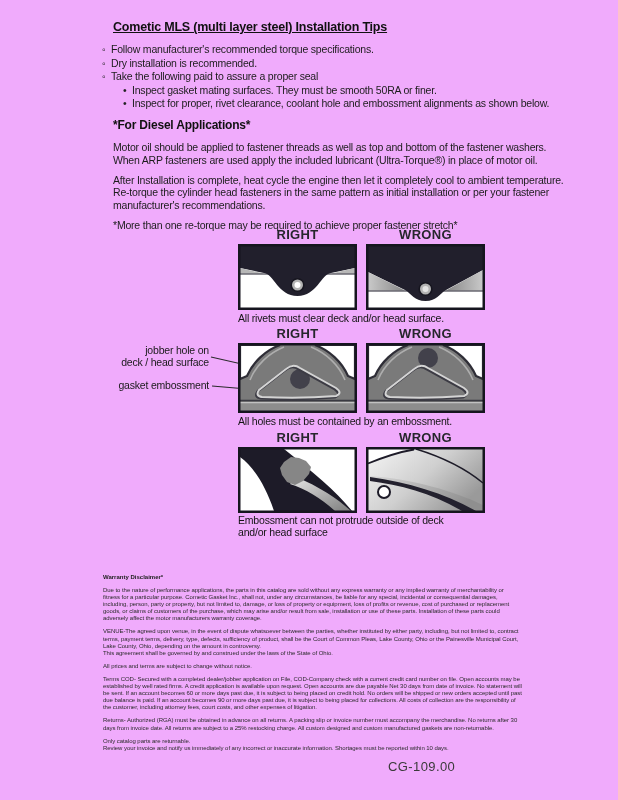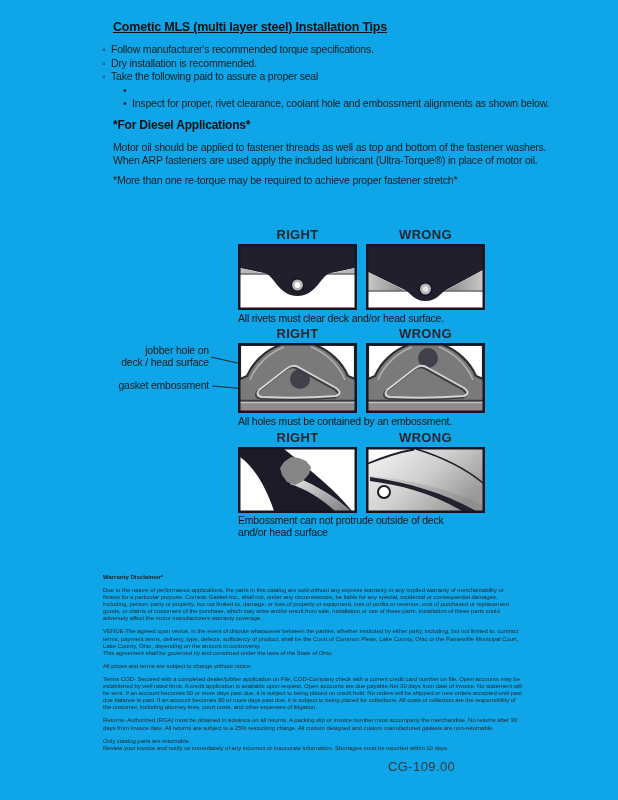--- a/index.html
+++ b/index.html
@@ -1,21 +1,21 @@
 <!DOCTYPE html>
 <html><head>
 <meta charset="utf-8">
 <style>
   html,body{margin:0;padding:0;}
   body{
     width:618px;height:800px;background:#fdfdfd;
     font-family:"Liberation Sans","DejaVu Sans",sans-serif;
     color:#1c1c1c;-webkit-font-smoothing:antialiased;
   }
-  .page{position:relative;width:618px;height:800px;overflow:hidden;background:#0ea5e9;}
+  .page{position:relative;width:618px;height:800px;overflow:hidden;background:#f0abfc;}
 
   
   .title{
     position:absolute;left:113px;top:20px;
     font-size:12.5px;font-weight:bold;letter-spacing:-0.2px;
     text-decoration:underline;color:#111;
   }
   .tips{position:absolute;left:102px;top:43px;width:455px;font-size:10.5px;letter-spacing:-0.2px;}
   .tip-line{display:flex;line-height:13.5px;}
   .tip-line .marker{width:9px;flex:0 0 9px;text-align:left;color:#222;}
@@ -70,30 +70,32 @@
     <div class="tip-line">
       <span class="marker">◦</span>
       <span>Dry installation is recommended.</span>
     </div>
     <div class="tip-line">
       <span class="marker">◦</span>
       <span>Take the following paid to assure a proper seal</span>
     </div>
     <div class="tip-line tip-sub">
       <span class="marker">•</span>
+      <span>Inspect gasket mating surfaces.  They must be smooth 50RA or finer.</span>
     </div>
     <div class="tip-line tip-sub">
       <span class="marker">•</span>
       <span>Inspect for proper, rivet clearance, coolant hole and embossment alignments as shown below.</span>
     </div>
   </div>
 
   <div class="diesel">
     <h2>*For Diesel Applications*</h2>
     <p>Motor oil should be applied to fastener threads as well as top and bottom of the fastener washers. When ARP fasteners are used apply the included lubricant (Ultra-Torque®) in place of motor oil.</p>
+    <p>After Installation is complete, heat cycle the engine then let it completely cool to ambient temperature. Re-torque the cylinder head fasteners in the same pattern as initial installation or per your fastener manufacturer's recommendations.</p>
     <p>*More than one re-torque may be required to achieve proper fastener stretch*</p>
   </div>
 
   <div class="dg-label" style="left:238px;top:227px;">RIGHT</div>
   <div class="dg-label" style="left:366px;top:227px;">WRONG</div>
 
   <div class="panel" style="left:238px;top:244px;">
     <svg viewBox="0 0 119 66">
       <rect x="0" y="0" width="119" height="66" fill="#ffffff"></rect>
       <path d="M2 2 H117 V24 L93 29 C83 30 79 52 59.5 52 C40 52 36 30 26 29 L2 24 Z" fill="#211f2c"></path>

